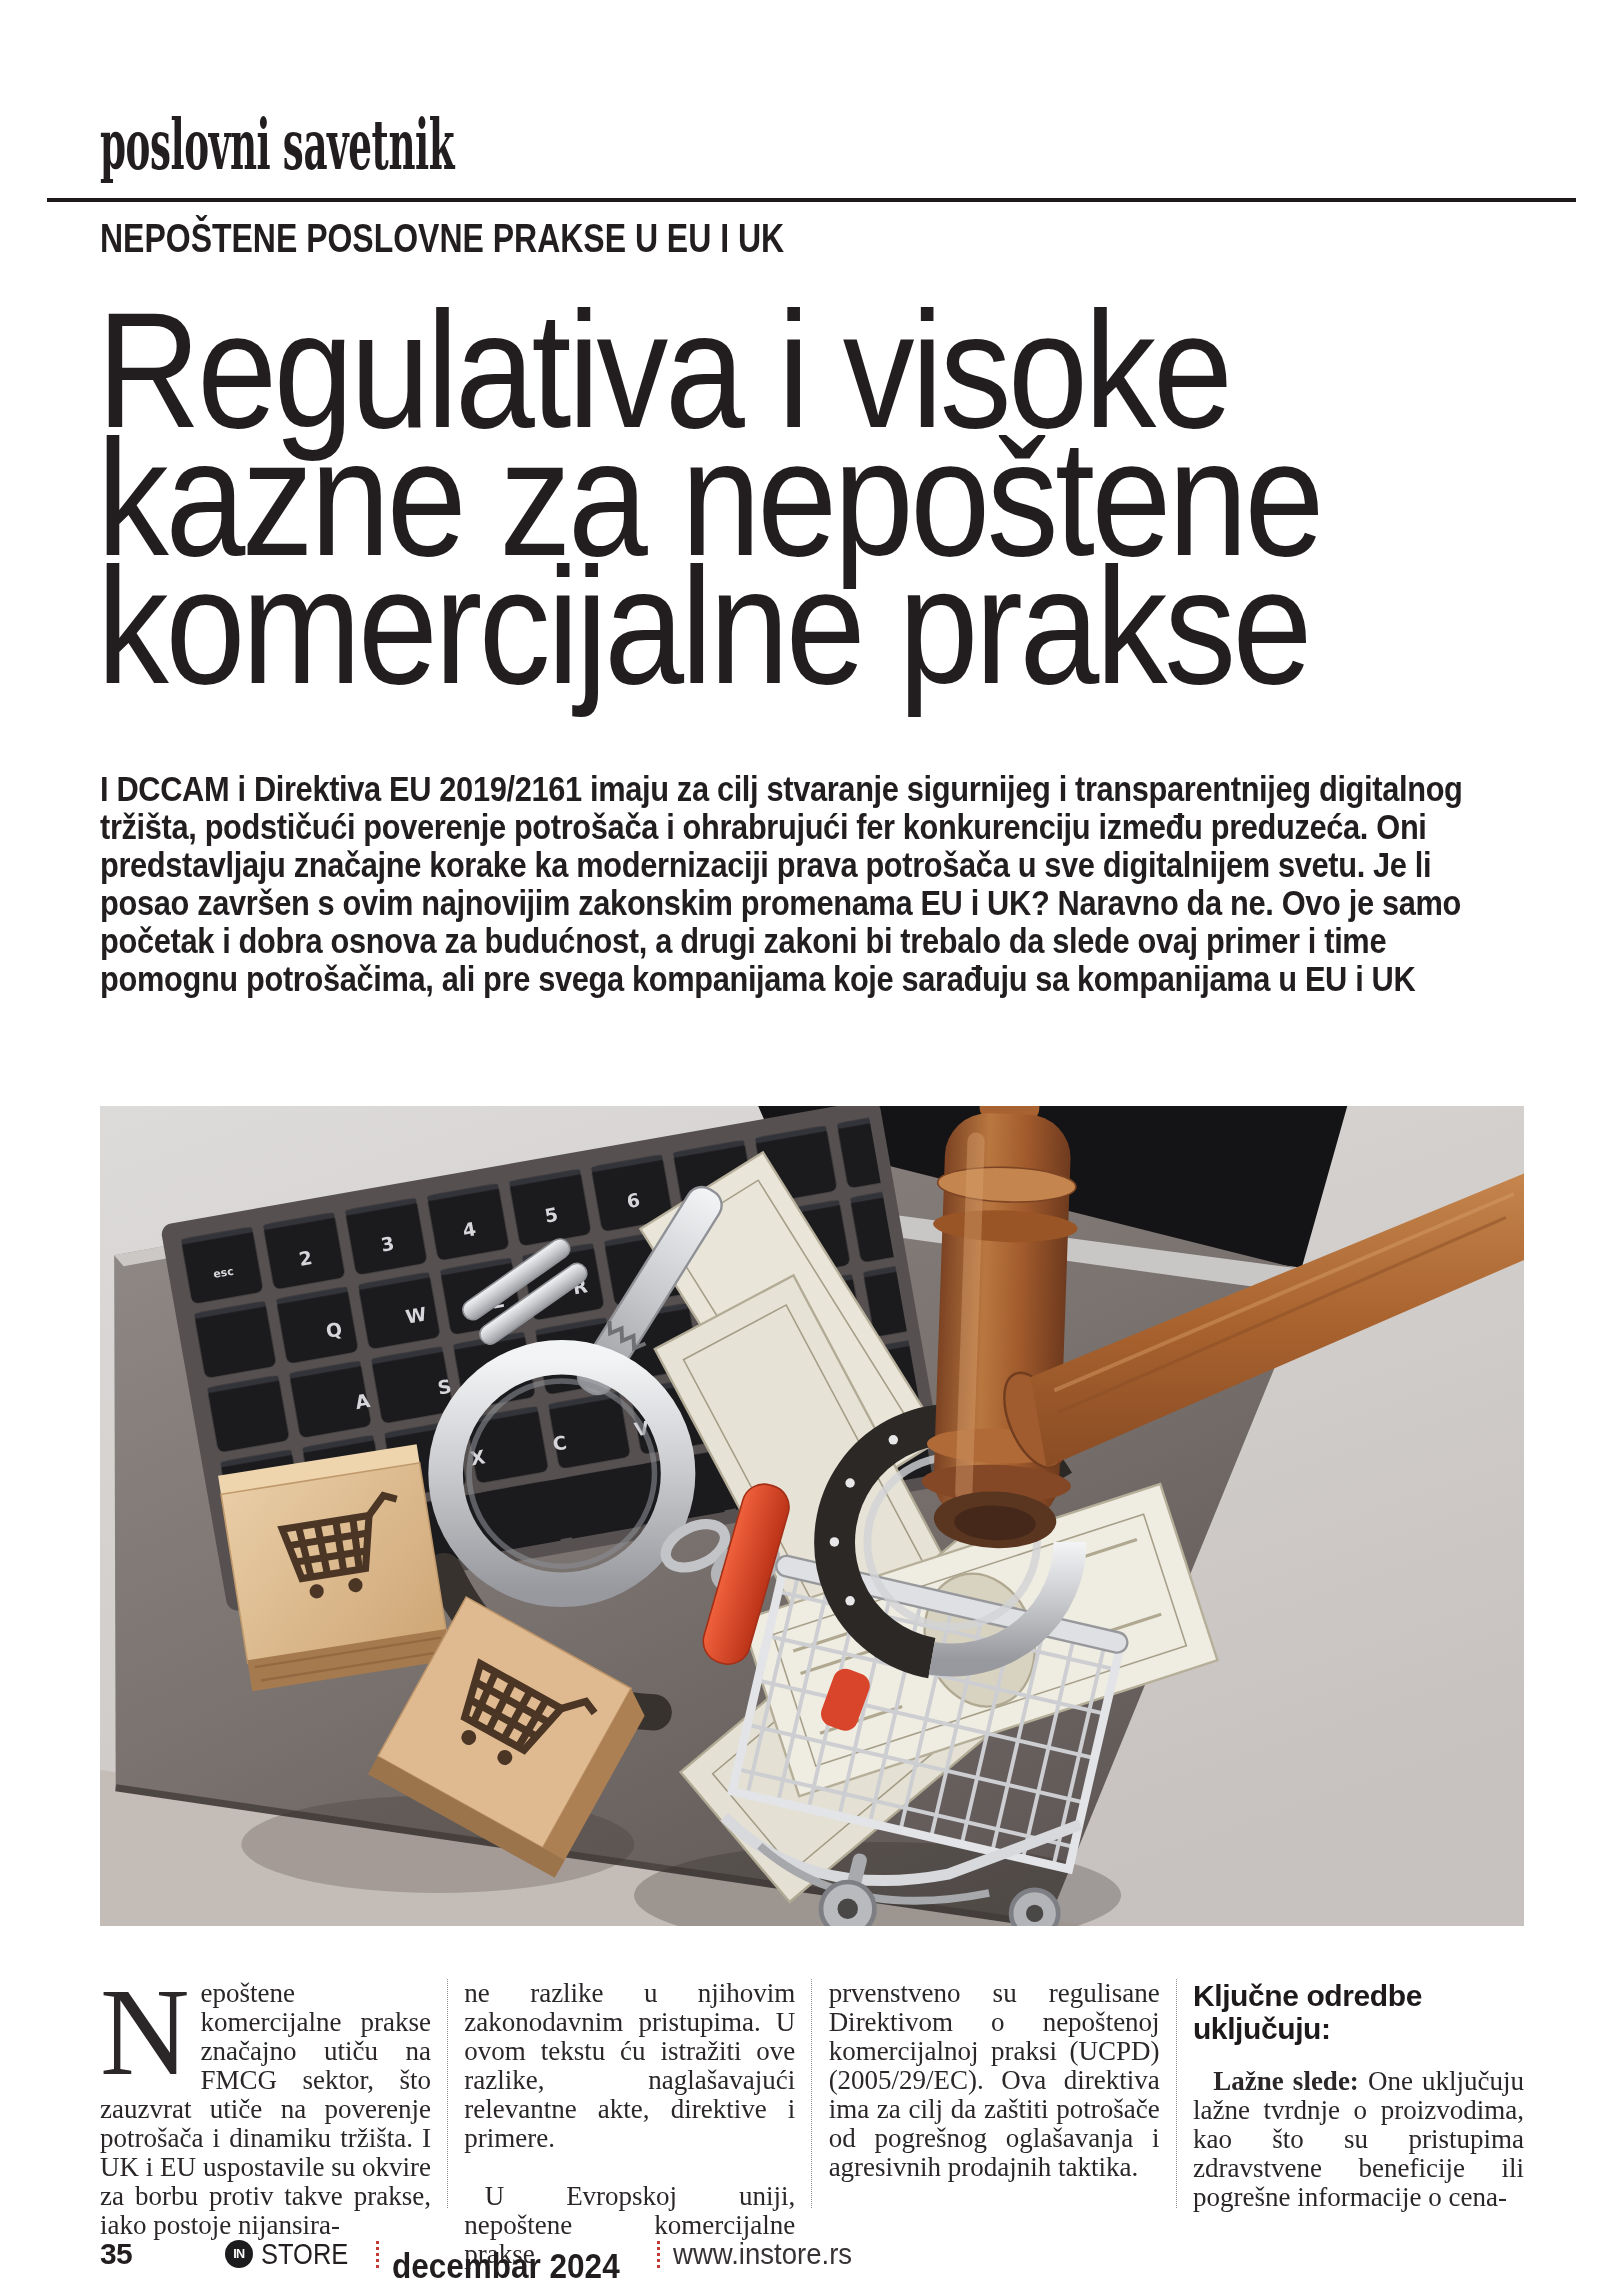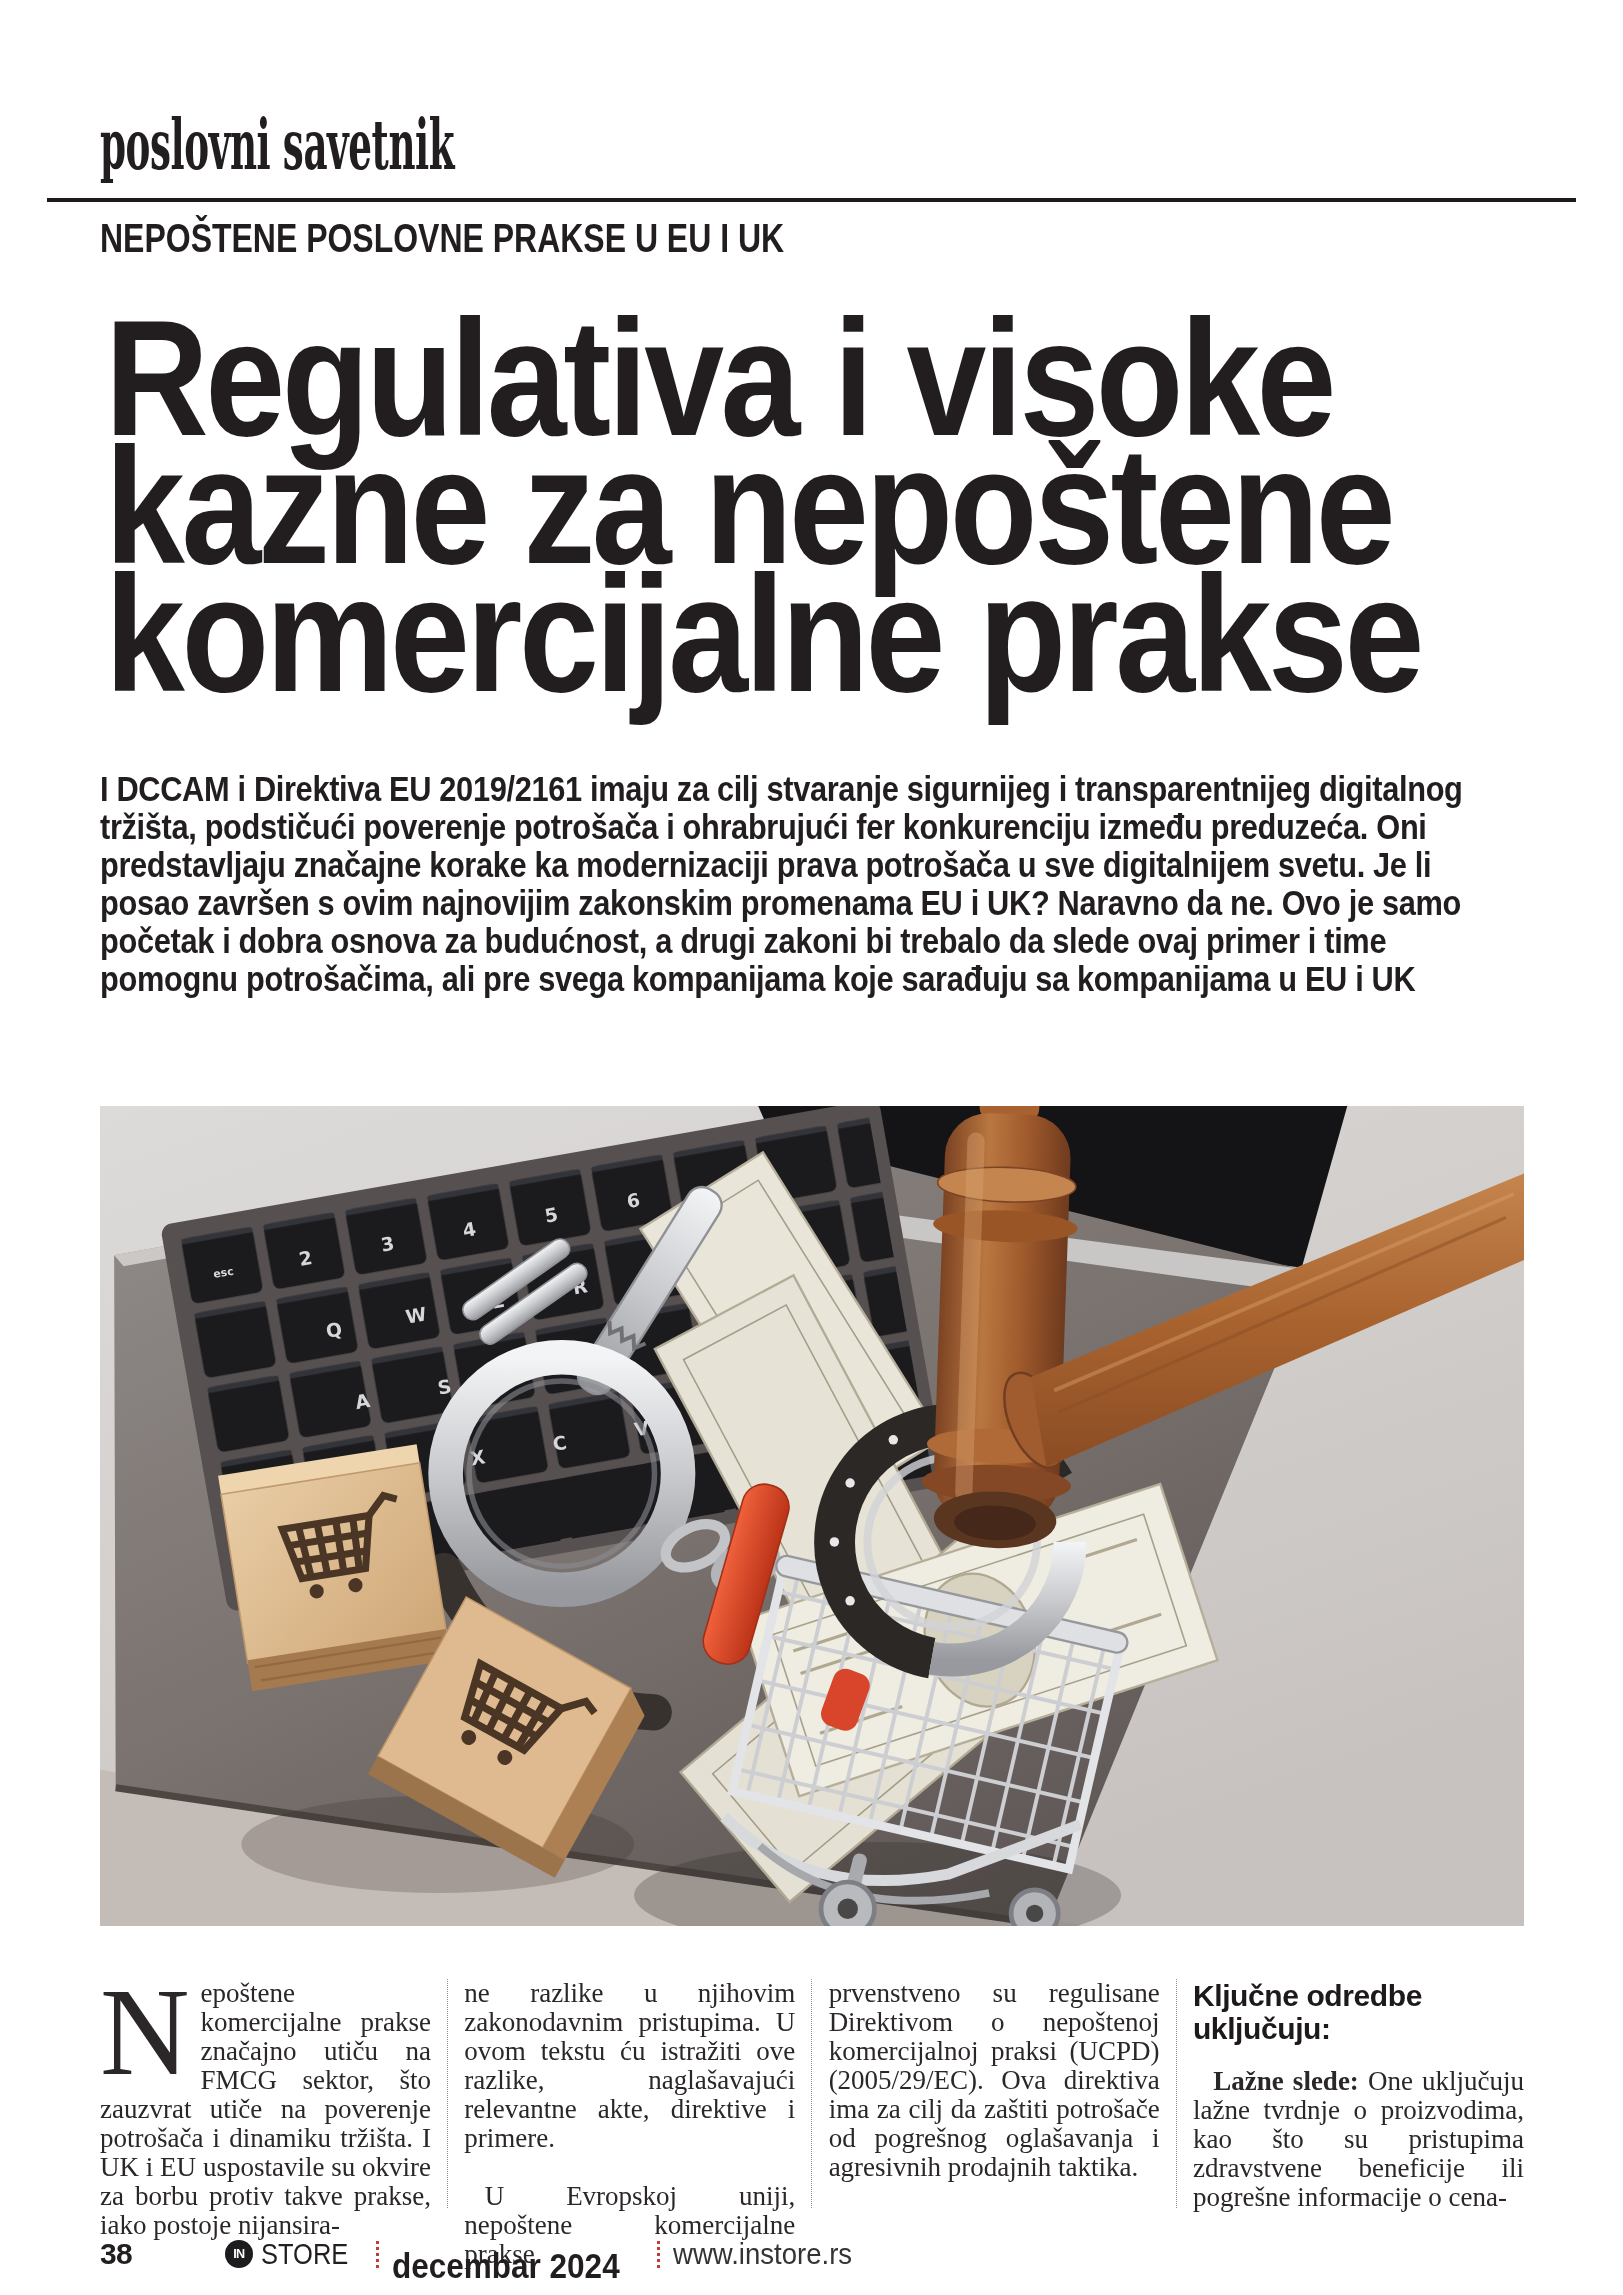--- a/index.html
+++ b/index.html
@@ -23,22 +23,22 @@
   .masthead .condense{transform:scaleX(0.54);}
   .rule{position:absolute;left:47px;top:198px;width:1529px;height:3.9px;background:#1e1a1b;}
   .kicker{
     position:absolute;left:100px;top:218px;
     font-weight:bold;font-size:41px;line-height:41px;letter-spacing:0px;
   }
   .kicker .condense{transform:scaleX(0.78);}
 
   
   .headline{
-    position:absolute;left:97px;top:306px;margin:8px;
-    font-size:165px;line-height:128px;font-weight:bold;
+    position:absolute;left:97px;top:306px;margin:0;
+    font-size:165px;line-height:128px;font-weight:normal;
     letter-spacing:-3.9px;
   }
   .headline .condense{transform:scaleX(0.87);}
 
   
   .lead{
     position:absolute;left:100px;top:770px;margin:0;
     width:1618px;
     font-size:35px;line-height:38px;font-weight:bold;letter-spacing:-0.4px;
     transform:scaleX(0.88);transform-origin:0 0;
@@ -337,21 +337,21 @@
       <p>prvenstveno su regulisane Direktivom o nepoštenoj komercijalnoj praksi (UCPD) (2005/29/EC). Ova direktiva ima za cilj da zaštiti potrošače od pogrešnog oglašavanja i agresivnih prodajnih taktika.</p>
     </div>
     <div class="vdiv"></div>
     <div class="col col4">
       <h3>Ključne odredbe uključuju:</h3>
       <p><b>Lažne slede:</b> <span>One uključuju lažne tvrdnje o proizvodima, kao što su pristupima zdravstvene beneficije ili pogrešne informacije o cena-</span></p>
     </div>
   </section>
 
   <footer class="footer">
-    <span class="pagenum">38</span>
+    <span class="pagenum">35</span>
     <div class="brand">
       <span class="brand-circle">IN</span>
       <span class="brand-name"><span class="condense">STORE</span></span>
       <span class="fsep"></span>
       <span class="issue"><span class="condense">decembar 2024</span></span>
       <span class="fsep"></span>
       <span class="site"><span class="condense">www.instore.rs</span></span>
     </div>
   </footer>
 

